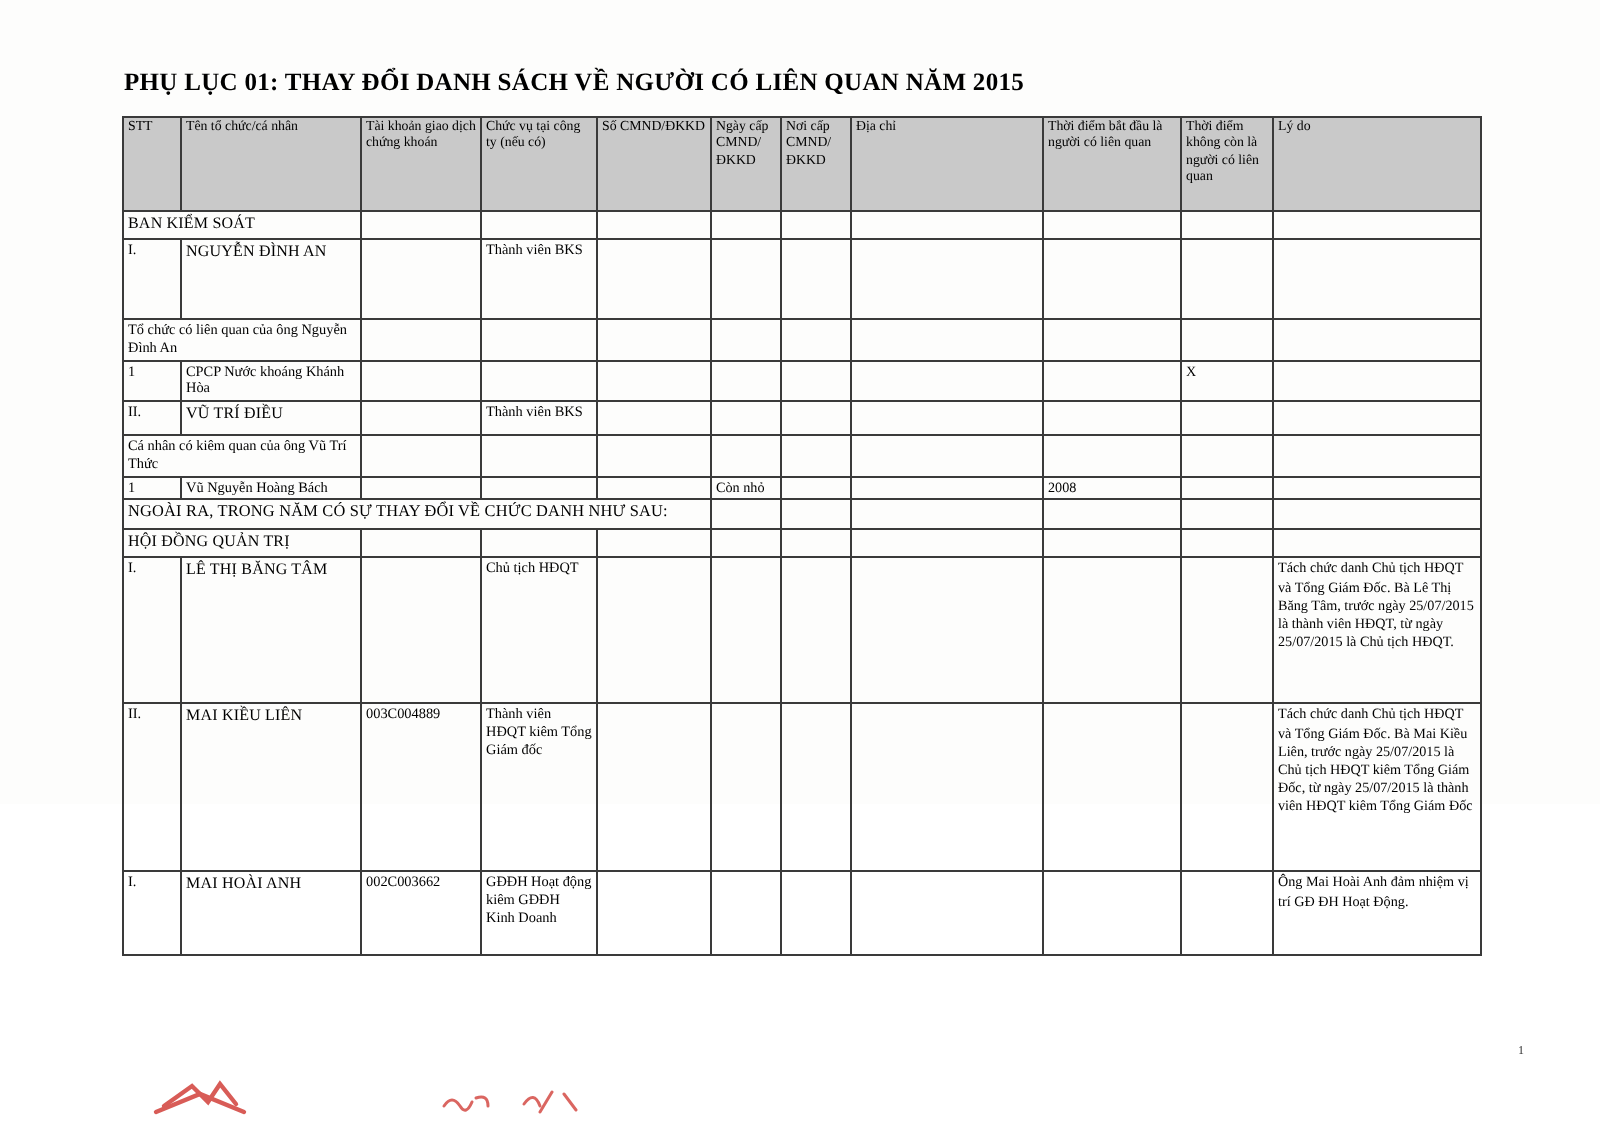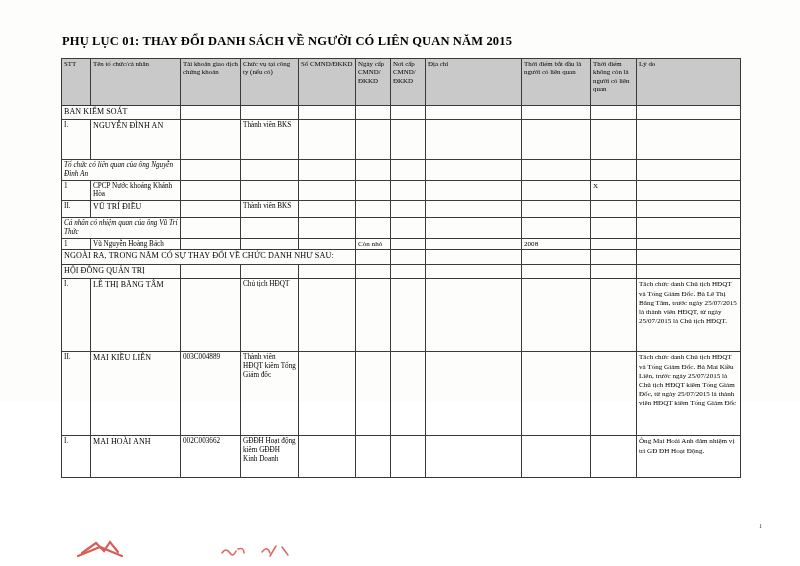--- a/index.html
+++ b/index.html
@@ -98,21 +98,20 @@
   td.center  { text-align: center; }
   .group-head {
     font-weight: bold;
     font-size: 8px;
     padding-left: 3px;
     letter-spacing: 0.1px;
     vertical-align: middle;
     height: 11px;
   }
   .sub-head {
-    font-style: italic;
     font-size: 7.2px;
     font-weight: bold;
     padding-left: 3px;
     vertical-align: middle;
     height: 10px;
   }
   .notice-row td {
     font-weight: bold;
     font-size: 8.2px;
     padding-left: 3px;
@@ -257,21 +256,21 @@
         <td class="center"></td>
         <td class="center"></td>
         <td class="center"></td>
         <td></td>
         <td class="center"></td>
         <td class="center"></td>
         <td class="reason-text"></td>
       </tr>
 
       <tr>
-        <td class="sub-head" colspan="2">Cá nhân có nhiệm quan của ông Vũ Trí Thức</td>
+        <td class="sub-head" colspan="2">Cá nhân có kiêm quan của ông Vũ Trí Thức</td>
         <td></td>
         <td></td>
         <td></td>
         <td></td>
         <td></td>
         <td></td>
         <td></td>
         <td></td>
         <td></td>
       </tr>

